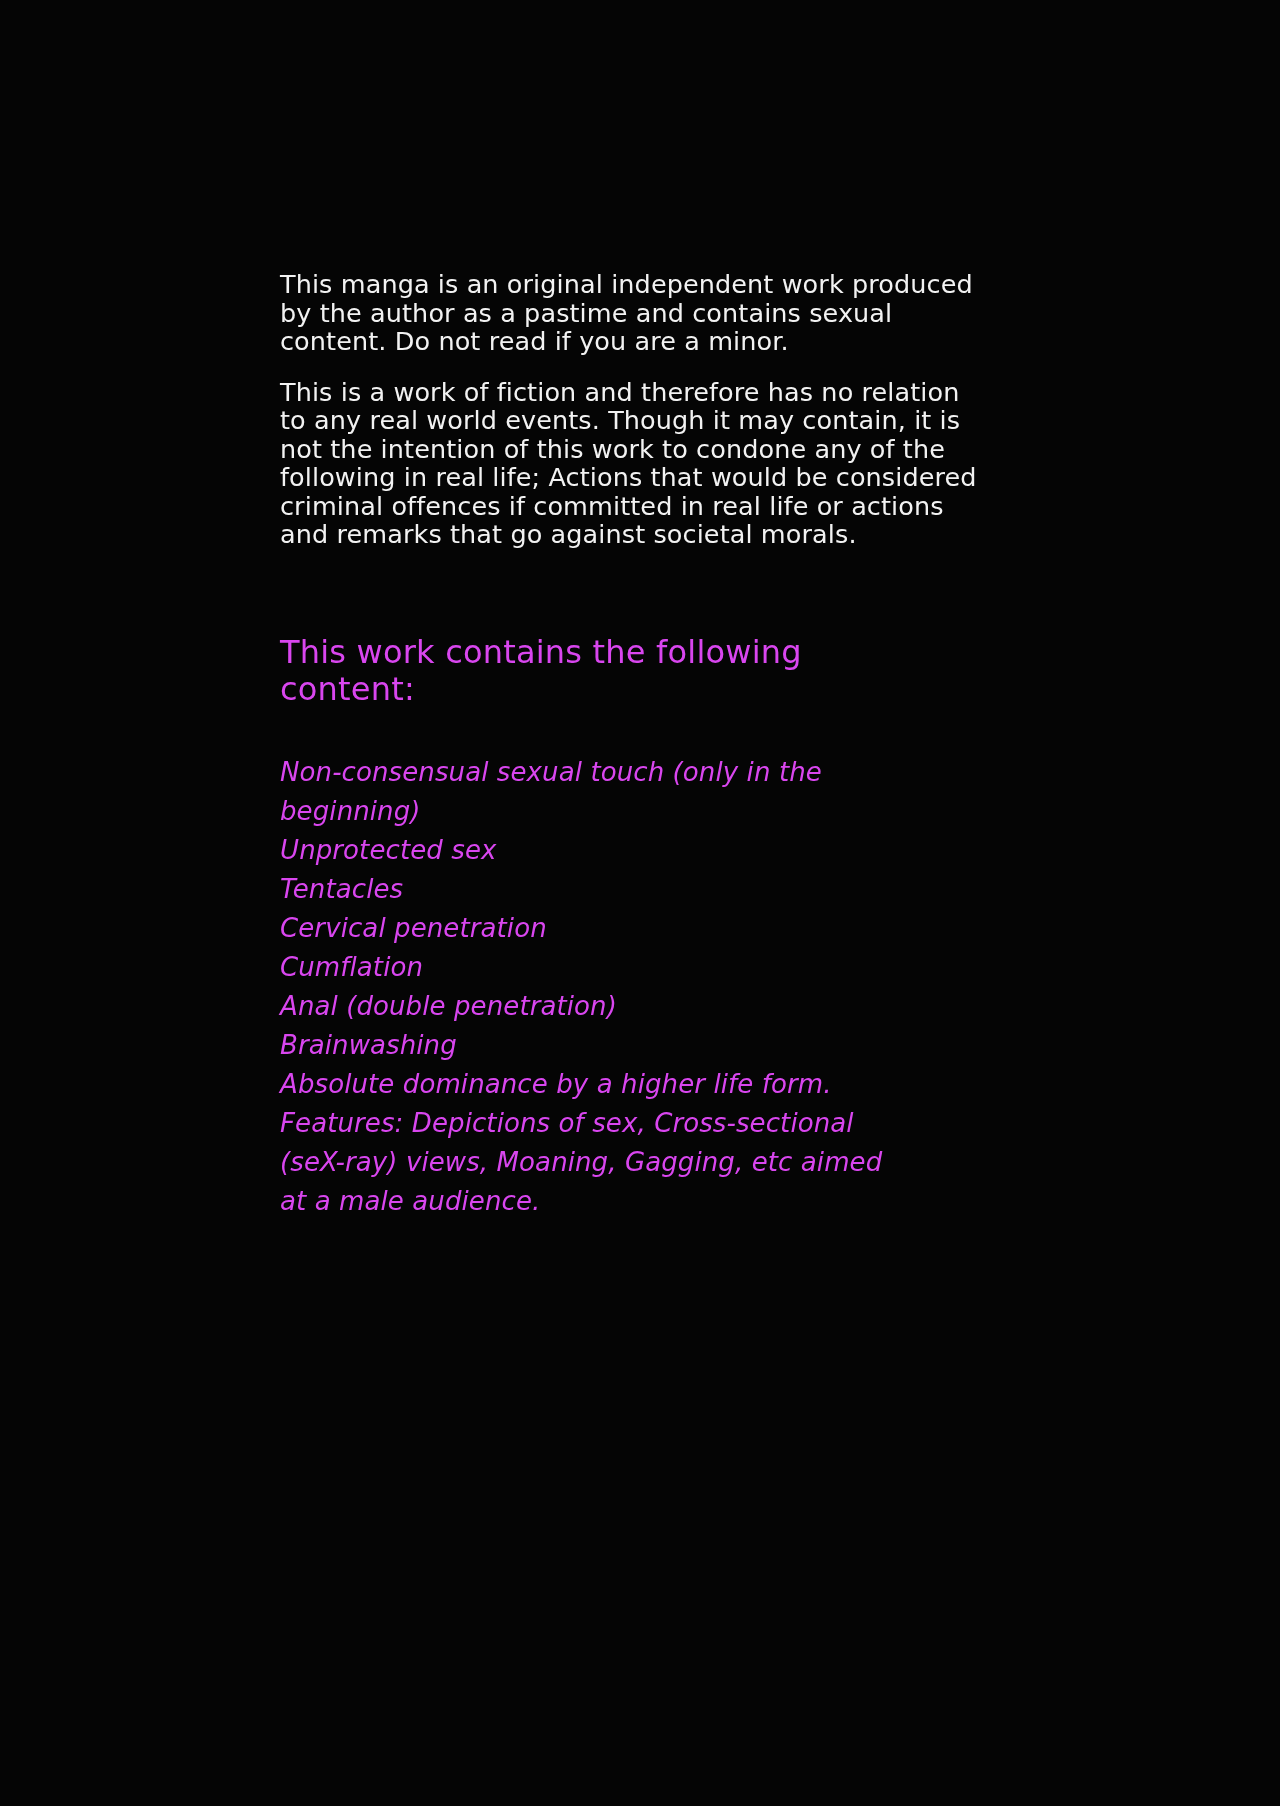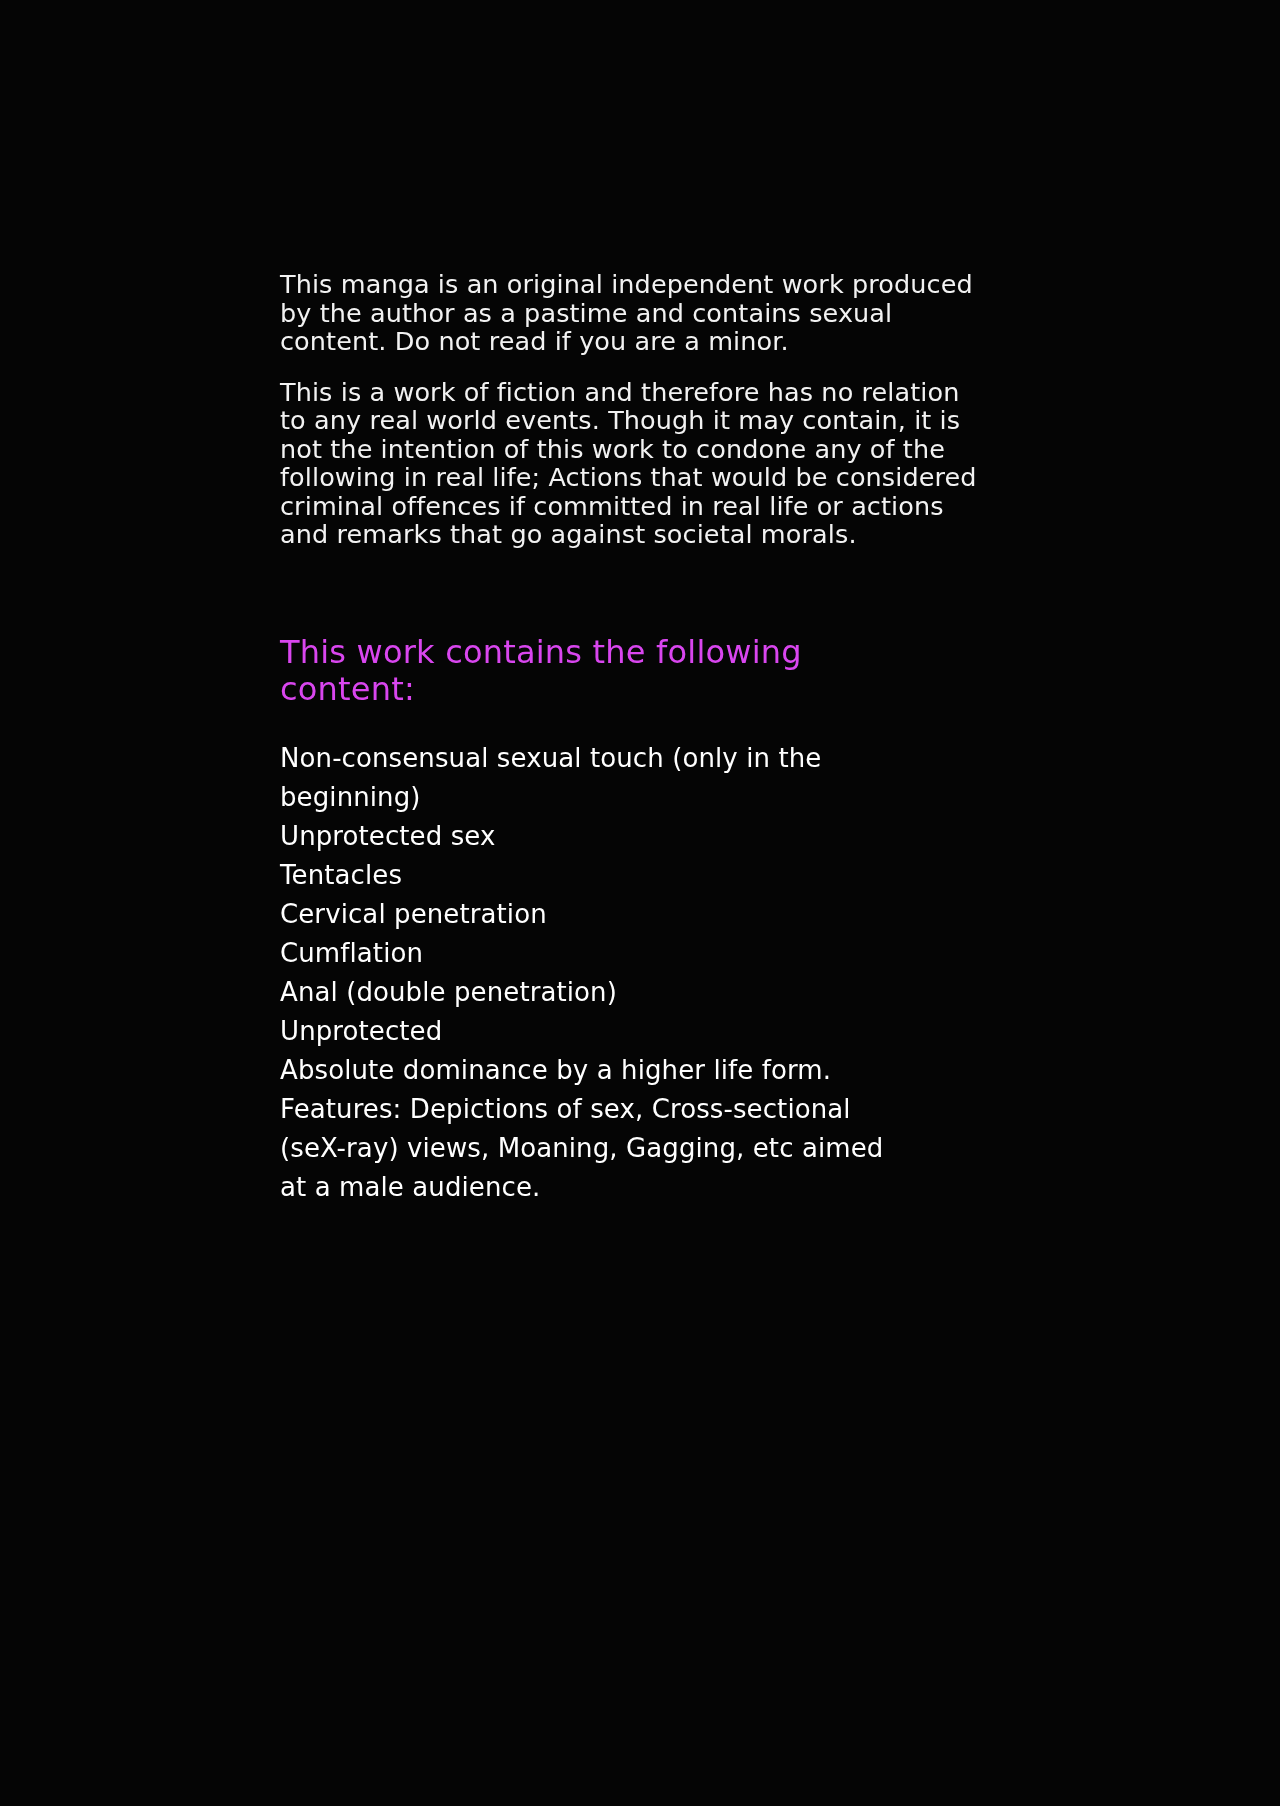--- a/index.html
+++ b/index.html
@@ -41,28 +41,29 @@
   .section-heading {
     margin-top: 85px;
     font-size: 32px;
     line-height: 1.17;
     color: #d946ef;
     font-weight: 400;
     width: 610px;
     letter-spacing: 0.2px;
   }
   .content-list {
-    margin-top: 30px;
+    margin-top: 44px;
     list-style: none;
     padding: 0;
     font-size: 26px;
     line-height: 1.50;
-    color: #ffffff;
+    color: #d946ef;
     width: 620px;
     letter-spacing: 0.1px;
+    font-style: italic;
   }
   .content-list li {
     margin: 0;
   }
 </style>
 </head>
 <body>
 
 <div class="page">
   <div class="content">
@@ -74,19 +75,19 @@
 
     <h2 class="section-heading">This work contains the following content:</h2>
 
     <ul class="content-list">
       <li>Non-consensual sexual touch (only in the beginning)</li>
       <li>Unprotected sex</li>
       <li>Tentacles</li>
       <li>Cervical penetration</li>
       <li>Cumflation</li>
       <li>Anal (double penetration)</li>
-      <li>Unprotected</li>
+      <li>Brainwashing</li>
       <li>Absolute dominance by a higher life form.</li>
       <li>Features: Depictions of sex, Cross-sectional (seX-ray) views, Moaning, Gagging, etc aimed at a male audience.</li>
     </ul>
 
   </div>
 </div>
 
 </body></html>

